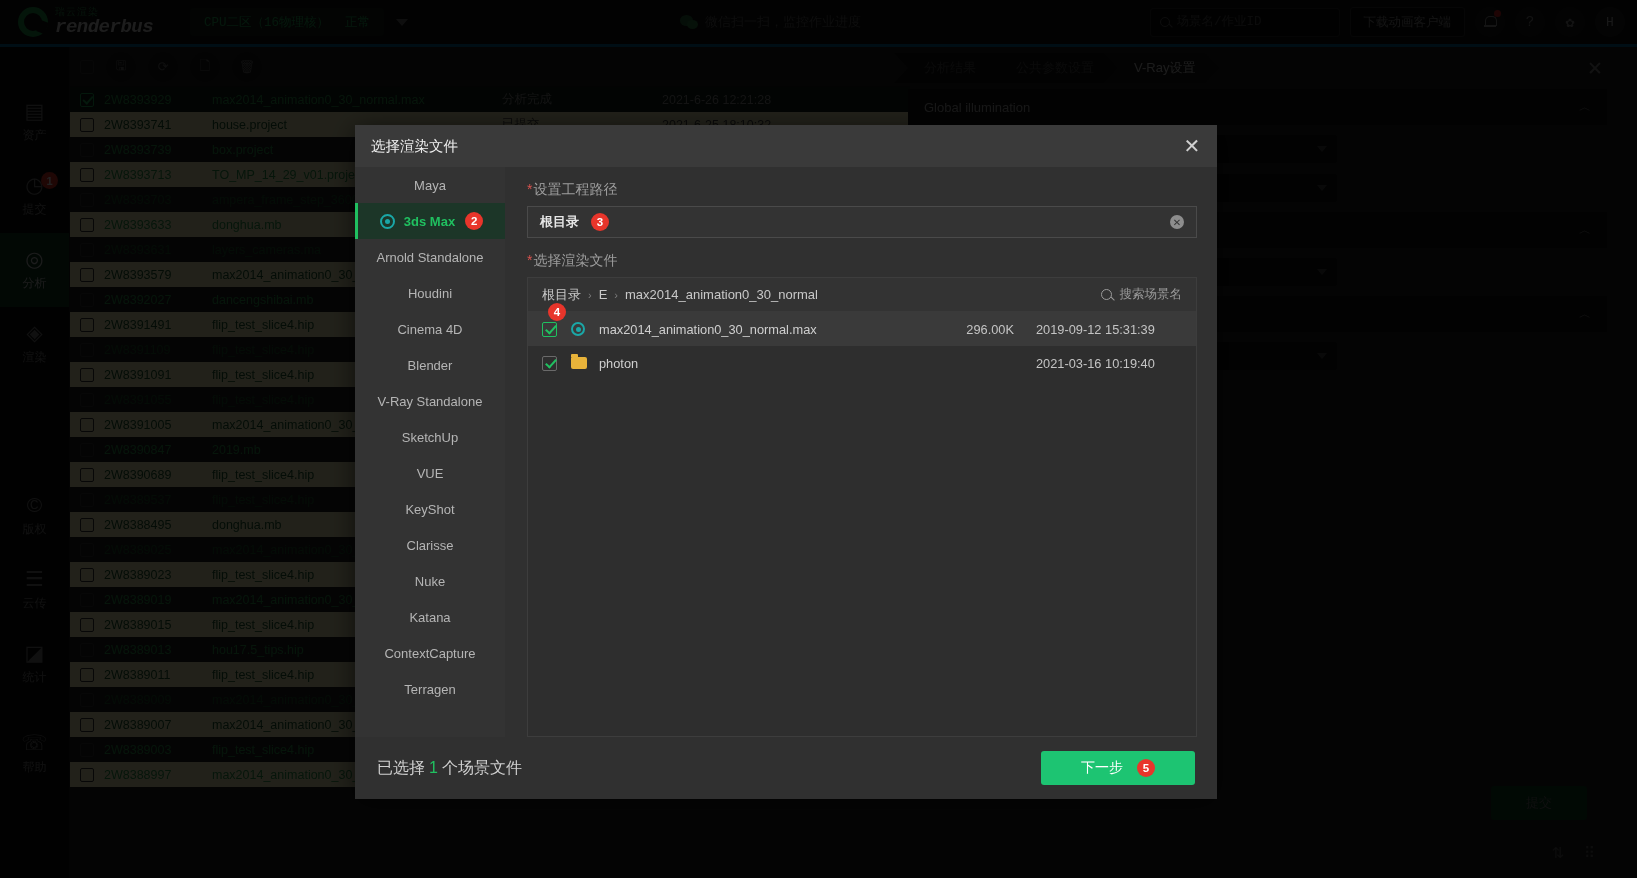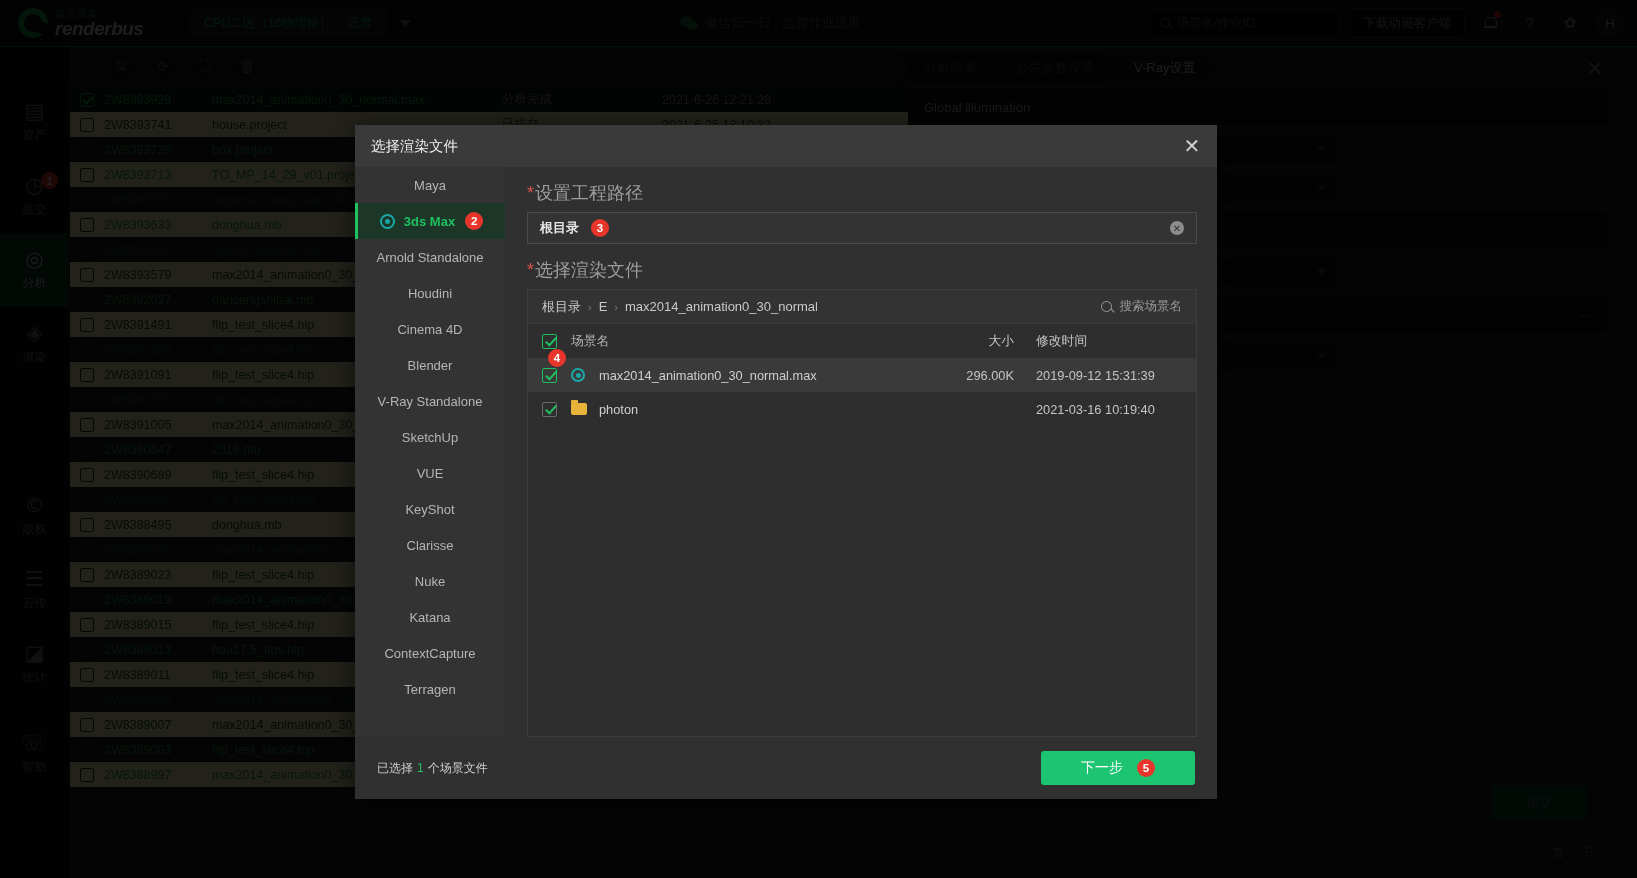--- a/index.html
+++ b/index.html
@@ -13,21 +13,22 @@
   }
   #app { position: relative; width: 1637px; height: 878px; }
 
   
   .dimmed { filter: brightness(0.30); }
 
   
   .topbar {
     position: absolute; top: 0; left: 0; width: 1637px; height: 47px;
     background: #101010; display: flex; align-items: center;
-    border-bottom: 1px solid #0369a1;
+    border-bottom: 3px solid #0369a1;
+    font-family: Liberation Mono, monospace;
   }
   .logo-wrap { display: flex; align-items: center; margin-left: 18px; width: 150px; }
   .logo-mark {
     width: 30px; height: 30px; border-radius: 50%;
     border: 6px solid #1f9e4e; position: relative; box-sizing: border-box;
   }
   .logo-mark::after {
     content: ""; position: absolute; width: 9px; height: 12px; background: #101010;
     right: -5px; top: 8px; transform: rotate(20deg);
   }
@@ -243,21 +244,21 @@
     background: #1aa7a7; left: 5px; top: 5px;
   }
   .num-badge {
     background: #e8352b; color: #fff; border-radius: 50%;
     width: 18px; height: 18px; font-size: 11.5px; font-weight: bold;
     display: inline-flex; align-items: center; justify-content: center;
   }
   .soft-item .num-badge { margin-left: 10px; }
 
   .modal-right { flex: 1; padding: 14px 20px 0 22px; min-width: 0; display: flex; flex-direction: column; }
-  .req-label { font-size: 18px; color: #9d9d9d; margin-bottom: 7px; }
+  .req-label { font-size: 14px; color: #9d9d9d; margin-bottom: 7px; }
   .req-label .star { color: #d9534f; margin-right: 1px; }
 
   .path-box {
     height: 32px; border: 1px solid #4a4a4a; background: #333;
     display: flex; align-items: center; padding: 0 12px;
     position: relative; margin-bottom: 14px;
   }
   .path-val { font-size: 13px; color: #e6e6e6; font-weight: bold; }
   .path-box .num-badge { margin-left: 12px; }
   .clear-x {
@@ -311,21 +312,21 @@
   }
   .fl-name { flex: 1; min-width: 0; }
   .fl-size { width: 76px; text-align: right; color: #c4c4c4; }
   .fl-time { width: 168px; padding-left: 22px; color: #c4c4c4; }
   .row-badge { position: absolute; left: 20px; top: -9px; }
 
   .modal-foot {
     height: 62px; flex: none; display: flex; align-items: center;
     padding: 0 22px; justify-content: space-between;
   }
-  .sel-count { font-size: 12px; color: #cfcfcf; text-align: right; }
+  .sel-count { font-size: 16px; color: #cfcfcf; text-align: right; }
   .sel-count .n { color: #20c060; margin: 0 4px; }
   .next-btn {
     height: 34px; padding: 0 40px; background: #1dc472; border-radius: 3px;
     display: flex; align-items: center; font-size: 14px; color: #fff;
     cursor: pointer; position: relative;
   }
   .next-btn .num-badge { margin-left: 14px; }
 </style>
 </head>
 <body>
@@ -745,26 +746,20 @@
             <span class="crumb-sep">›</span>
             <span>E</span>
             <span class="crumb-sep">›</span>
             <span>max2014_animation0_30_normal</span>
             <span class="crumb-search">
               <span class="mag-l"></span>
               <span>搜索场景名</span>
             </span>
           </div>
 
-          <div class="fl-head">
-            <span class="gcb"></span>
-            <span class="fl-name">场景名</span>
-            <span class="fl-size">大小</span>
-            <span class="fl-time">修改时间</span>
-          </div>
 
           <div class="fl-row hl">
             <span class="gcb"></span>
             <span class="num-badge row-badge">4</span>
             <span class="fl-icon">
               <span class="soft-max-icon" style="width:14px;height:14px">
                   <span class="ring"></span>
                   <span class="dot"></span>
                 </span>
             </span>

